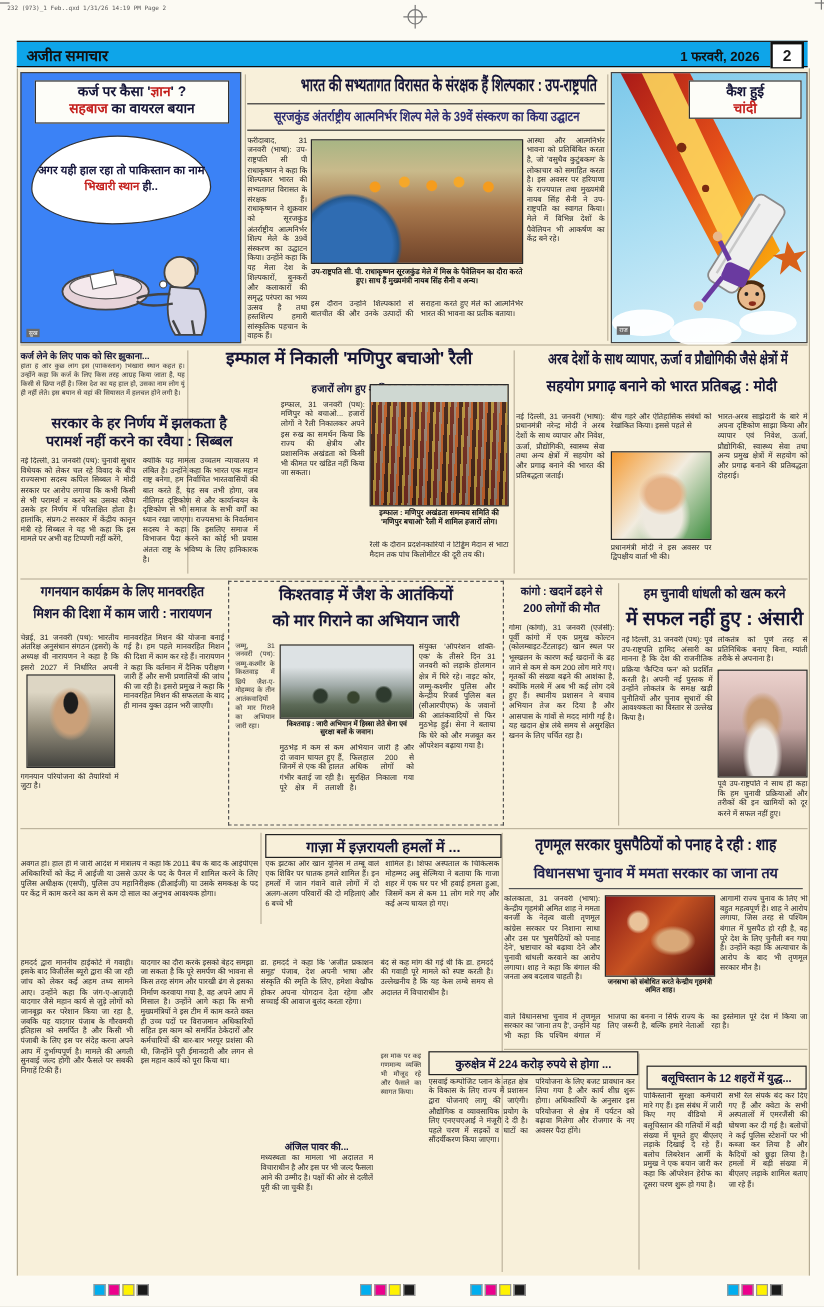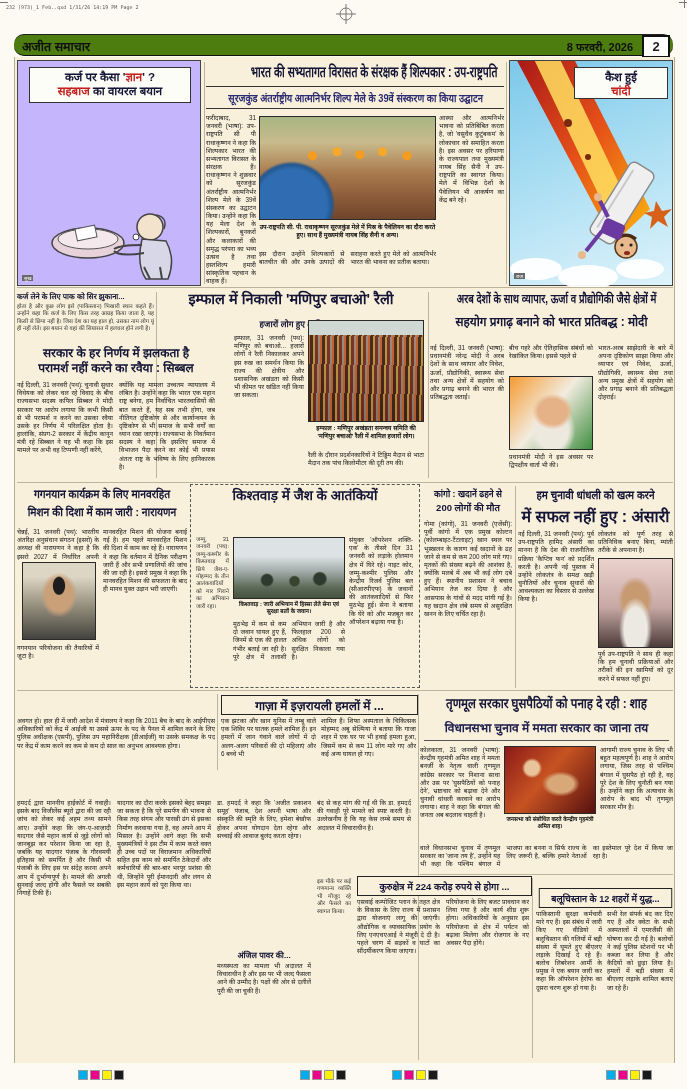--- a/index.html
+++ b/index.html
@@ -13,28 +13,28 @@
   .tiny-txt{font-size:5.7px;line-height:1.3;text-align:justify;color:#333;overflow:hidden;}
   .caption{font-weight:bold;text-align:center;color:#111;line-height:1.25;font-size:6.2px;}
   .box-hl{border:1px solid #222;font-weight:bold;text-align:center;color:#141436;
           background:#f8f0da;display:flex;align-items:center;justify-content:center;white-space:nowrap;overflow:hidden;}
   .photo{border:1px solid #2a2a2a;box-sizing:border-box;}
   .vline{position:absolute;width:1px;background:#bdb49d;}
   .hline{position:absolute;height:1px;background:#bdb49d;}
   .red{color:#c4201d;}
   .navy{color:#141436;}
   .printer-line{font-family:"DejaVu Sans Mono",monospace;font-size:5px;color:#555;}
-  .masthead{position:absolute;left:14px;top:34px;width:659px;height:22px;background:#4d7c0f;
-            border-top:1px solid #222;border-bottom:1.5px solid #111;box-sizing:border-box;border-radius:10px;}
+  .masthead{position:absolute;left:14px;top:34px;width:659px;height:22px;background:#0ea5e9;
+            border-top:1px solid #222;border-bottom:1.5px solid #111;box-sizing:border-box;}
   .masthead .paper{position:absolute;left:8px;top:3px;font-size:12.5px;font-weight:bold;color:#111;}
   .masthead .date{position:absolute;right:40px;top:4px;font-size:11px;font-weight:bold;color:#111;}
   .pagebox{position:absolute;right:3px;top:0px;width:24px;height:19px;border:2px solid #111;
            font-size:13px;font-weight:bold;display:flex;align-items:center;justify-content:center;background:#fff;}
   .cartoon{box-sizing:border-box;border:1px solid #444;}
-  .c-left{background:#c4b5fd;}
+  .c-left{background:#3b82f6;}
   .c-right{background:linear-gradient(160deg,#7cc8ea 0%,#a8ddf2 45%,#dff3fb 100%);}
   .c-title{background:#fdfdf8;border:1.5px solid #333;text-align:center;line-height:1.25;
            font-weight:bold;font-size:11.5px;padding-top:2px;box-sizing:border-box;}
   .bubble{background:#fff;border:1.5px solid #333;border-radius:48% 52% 55% 45%/60% 58% 42% 40%;
           text-align:center;font-weight:bold;font-size:9.5px;line-height:1.35;color:#14143a;
           display:flex;align-items:center;justify-content:center;padding:4px;box-sizing:border-box;}
   .sig{font-size:5px;color:#fff;background:#6a6a6a;padding:0 2px;}
   
   .ph-fair{background:
     radial-gradient(circle at 18% 86%, #2f6cb2 0 21%, #24588f 24%, rgba(0,0,0,0) 26%),
@@ -85,21 +85,21 @@
     <circle cx="10" cy="10" r="6" fill="none" stroke="#777" stroke-width="1"></circle>
     <line x1="10" y1="0" x2="10" y2="20" stroke="#777" stroke-width="1"></line>
     <line x1="0" y1="10" x2="20" y2="10" stroke="#777" stroke-width="1"></line>
   </svg>
   <div class="trim" style="left:0;top:2px;width:8px;height:1px;"></div>
   <div class="trim" style="left:679px;top:2px;width:8px;height:1px;"></div>
   <div class="trim" style="left:684px;top:0;width:1px;height:8px;"></div>
 
   <header class="masthead">
     <span class="paper">अजीत समाचार</span>
-    <span class="date">8 फरवरी, 2026</span>
+    <span class="date">1 फरवरी, 2026</span>
     <span class="pagebox">2</span>
   </header>
 
   <div class="sheet"></div>
 
   <div class="vline" style="left:204px;top:62px;height:222px;"></div>
   <div class="vline" style="left:506px;top:62px;height:222px;"></div>
   <div class="hline" style="left:17px;top:287px;width:656px;"></div>
   <div class="vline" style="left:156px;top:292px;height:186px;"></div>
   <div class="vline" style="left:428px;top:292px;height:186px;"></div>
@@ -108,20 +108,23 @@
   <div class="hline" style="left:17px;top:690px;width:656px;"></div>
   <div class="vline" style="left:418px;top:694px;height:366px;"></div>
   <div class="vline" style="left:217px;top:694px;height:76px;"></div>
   <div class="hline" style="left:420px;top:874px;width:253px;"></div>
   <div class="vline" style="left:532px;top:878px;height:180px;"></div>
 
   <div class="abs cartoon c-left" style="left:17px;top:60px;width:184px;height:226px;">
     <div class="abs c-title" style="left:11px;top:6px;width:162px;height:36px;">
       <div><span class="navy">कर्ज पर कैसा '</span><span class="red">ज्ञान</span><span class="navy">' ?</span></div>
       <div><span class="red">सहबाज</span><span class="navy"> का वायरल बयान</span></div>
+    </div>
+    <div class="abs bubble" style="left:8px;top:52px;width:150px;height:74px;">
+      <div><span>अगर यही हाल रहा तो पाकिस्तान का नाम </span><span class="red">भिखारी स्थान</span><span> ही..</span></div>
     </div>
     <svg class="abs" style="left:20px;top:126px;" width="150" height="94">
       <circle cx="104" cy="42" r="2" fill="#fff" stroke="#444" stroke-width="1"></circle>
       <circle cx="98" cy="50" r="3" fill="#fff" stroke="#444" stroke-width="1"></circle>
       <ellipse cx="50" cy="56" rx="36" ry="15" fill="#e6d2d8" stroke="#444" stroke-width="1.5"></ellipse>
       <ellipse cx="50" cy="52" rx="30" ry="10" fill="#f4e8ec" stroke="#555" stroke-width="1"></ellipse>
       <rect x="38" y="40" width="20" height="12" fill="#fff" stroke="#555" stroke-width="1" transform="rotate(-12 48 46)"></rect>
       <circle cx="112" cy="40" r="13" fill="#f3e3cd" stroke="#444" stroke-width="1.5"></circle>
       <path d="M118,28 q12,2 8,14" fill="none" stroke="#444" stroke-width="1.5"></path>
       <path d="M104,52 q-6,26 4,40 l22,0 q8,-20 -2,-38 z" fill="#d7d7e7" stroke="#444" stroke-width="1.5"></path>
@@ -209,20 +212,21 @@
 
   <div class="abs hl" style="left:17px;top:488px;width:170px;font-size:11.5px;transform:scaleX(.9);">गगनयान कार्यक्रम के लिए मानवरहित</div>
   <div class="abs hl" style="left:17px;top:506px;width:170px;font-size:11.5px;transform:scaleX(.9);">मिशन की दिशा में काम जारी : नारायणन</div>
   <div class="abs body-txt" style="left:17px;top:528px;width:82px;height:32px;">चेन्नई, 31 जनवरी (पथ): भारतीय अंतरिक्ष अनुसंधान संगठन (इसरो) के अध्यक्ष वी नारायणन ने कहा है कि इसरो 2027 में निर्धारित अपनी महत्वाकांक्षी</div>
   <div class="abs photo ph-narayanan" style="left:22px;top:562px;width:74px;height:78px;"></div>
   <div class="abs body-txt" style="left:17px;top:644px;width:82px;height:42px;">गगनयान परियोजना की तैयारियों में जुटा है।</div>
   <div class="abs body-txt" style="left:103px;top:528px;width:84px;height:158px;">मानवरहित मिशन की योजना बनाई गई है। हम पहले मानवरहित मिशन की दिशा में काम कर रहे हैं। नारायणन ने कहा कि वर्तमान में दैनिक परीक्षण जारी हैं और सभी प्रणालियों की जांच की जा रही है। इसरो प्रमुख ने कहा कि मानवरहित मिशन की सफलता के बाद ही मानव युक्त उड़ान भरी जाएगी।</div>
 
   <div class="abs" style="left:190px;top:484px;width:230px;height:204px;border:1.5px dashed #555;box-sizing:border-box;"></div>
   <div class="abs hl" style="left:196px;top:489px;width:218px;font-size:13.5px;">किश्तवाड़ में जैश के आतंकियों</div>
+  <div class="abs hl" style="left:196px;top:511px;width:218px;font-size:13.5px;">को मार गिराने का अभियान जारी</div>
   <div class="abs tiny-txt" style="left:196px;top:536px;width:33px;height:146px;">जम्मू, 31 जनवरी (पथ): जम्मू-कश्मीर के किश्तवाड़ में छिपे जैश-ए-मोहम्मद के तीन आतंकवादियों को मार गिराने का अभियान जारी रहा।</div>
   <div class="abs photo ph-kishtwar" style="left:233px;top:537px;width:112px;height:62px;"></div>
   <div class="abs caption" style="left:233px;top:601px;width:112px;font-size:5.8px;">किश्तवाड़ : जारी अभियान में हिस्सा लेते सेना एवं सुरक्षा बलों के जवान।</div>
   <div class="abs body-txt" style="left:233px;top:620px;width:112px;height:62px;column-count:2;column-gap:5px;">मुठभेड़ में कम से कम दो जवान घायल हुए हैं, जिनमें से एक की हालत गंभीर बताई जा रही है। पूरे क्षेत्र में तलाशी अभियान जारी है और फिलहाल 200 से अधिक लोगों को सुरक्षित निकाला गया है।</div>
   <div class="abs body-txt" style="left:349px;top:536px;width:64px;height:148px;">संयुक्त 'ऑपरेशन शक्ति-एक' के तीसरे दिन 31 जनवरी को लड़ाके होलमान क्षेत्र में घिरे रहे। नाइट कोर, जम्मू-कश्मीर पुलिस और केन्द्रीय रिजर्व पुलिस बल (सीआरपीएफ) के जवानों की आतंकवादियों से फिर मुठभेड़ हुई। सेना ने बताया कि घेरे को और मजबूत कर ऑपरेशन बढ़ाया गया है।</div>
 
   <div class="abs hl" style="left:424px;top:489px;width:88px;font-size:9.5px;transform:scaleX(.92);">कांगो : खदानें ढहने से</div>
   <div class="abs hl" style="left:424px;top:503px;width:88px;font-size:9.5px;">200 लोगों की मौत</div>
   <div class="abs body-txt" style="left:424px;top:520px;width:88px;height:166px;">गोमा (कांगो), 31 जनवरी (एजेंसी): पूर्वी कांगो में एक प्रमुख कोल्टन (कोलम्बाइट-टैंटलाइट) खान स्थल पर भूस्खलन के कारण कई खदानों के ढह जाने से कम से कम 200 लोग मारे गए। मृतकों की संख्या बढ़ने की आशंका है, क्योंकि मलबे में अब भी कई लोग दबे हुए हैं। स्थानीय प्रशासन ने बचाव अभियान तेज कर दिया है और आसपास के गांवों से मदद मांगी गई है। यह खदान क्षेत्र लंबे समय से असुरक्षित खनन के लिए चर्चित रहा है।</div>
 

